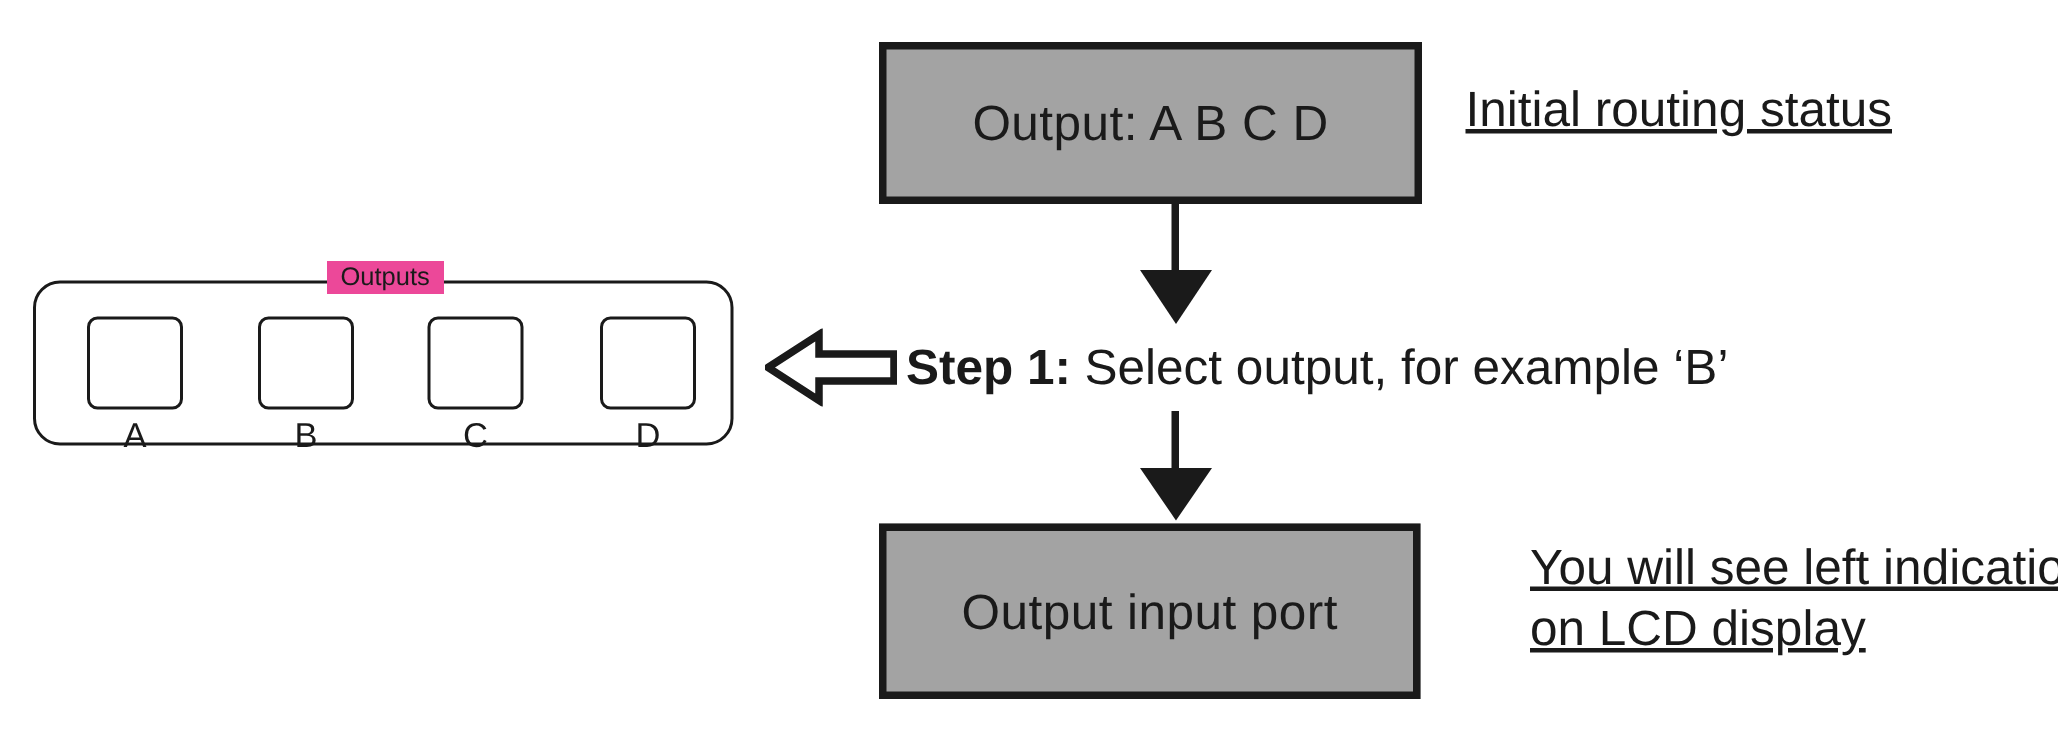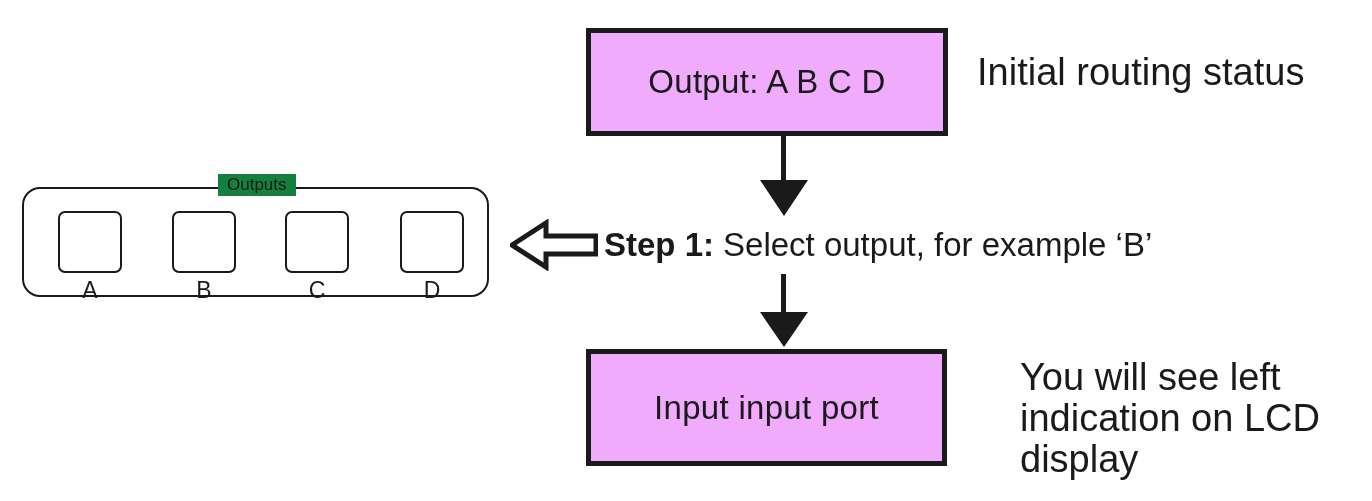--- a/index.html
+++ b/index.html
@@ -16,21 +16,21 @@
     width: 1372px;
     height: 501px;
     background: #ffffff;
     overflow: hidden;
   }
 
   
   .lcd-box {
     position: absolute;
     border: 5px solid #1a1a1a;
-    background: #f0abfc;
+    background: #a3a3a3;
     box-sizing: border-box;
     display: flex;
     flex-direction: column;
     align-items: center;
     justify-content: center;
   }
   .lcd-line {
     font-size: 33px;
     line-height: 44px;
     letter-spacing: 0.3px;
@@ -50,23 +50,24 @@
     left: 586px;
     top: 349px;
     width: 361px;
     height: 117px;
   }
   #lcd-prompt .lcd-line { text-align: center; }
 
   
   .annotation {
     position: absolute;
-    font-size: 38px;
+    font-size: 33px;
     line-height: 41px;
     color: #1a1a1a;
+    text-decoration: underline;
   }
   #annotation-initial {
     left: 977px;
     top: 52px;
     width: 390px;
   }
   #annotation-lcd {
     left: 1020px;
     top: 357px;
     width: 380px;
@@ -113,21 +114,21 @@
     inset: 0;
     border: 2px solid #1a1a1a;
     border-radius: 18px;
     box-sizing: border-box;
     background: transparent;
   }
   #panel-legend {
     position: absolute;
     left: 196px;
     top: -13px;
-    background: #15803d;
+    background: #ec4899;
     padding: 0 9px;
     font-size: 17px;
     line-height: 22px;
     color: #1a1a1a;
     white-space: nowrap;
   }
   .out-button {
     position: absolute;
     width: 64px;
     height: 62px;
@@ -174,21 +175,21 @@
     <span id="step-label">Step 1:</span>
     <span id="step-text">Select output, for example ‘B’</span>
   </div>
 
   <svg class="flow-arrow" style="left:744px; top:274px;" width="80" height="74" viewBox="0 0 80 74">
     <rect x="37" y="0" width="5" height="40" fill="#1a1a1a"></rect>
     <polygon points="16,38 64,38 40,73" fill="#1a1a1a"></polygon>
   </svg>
 
   <div class="lcd-box" id="lcd-prompt">
-    <div class="lcd-line">Input input port</div>
+    <div class="lcd-line">Output input port</div>
   </div>
 
   <div class="annotation" id="annotation-lcd">You will see left indication on LCD display</div>
 
   <div id="device-panel">
     <div id="panel-frame"></div>
     <div id="panel-legend">Outputs</div>
 
     <div class="out-button slot-0"></div>
     <div class="out-label slot-0">A</div>

